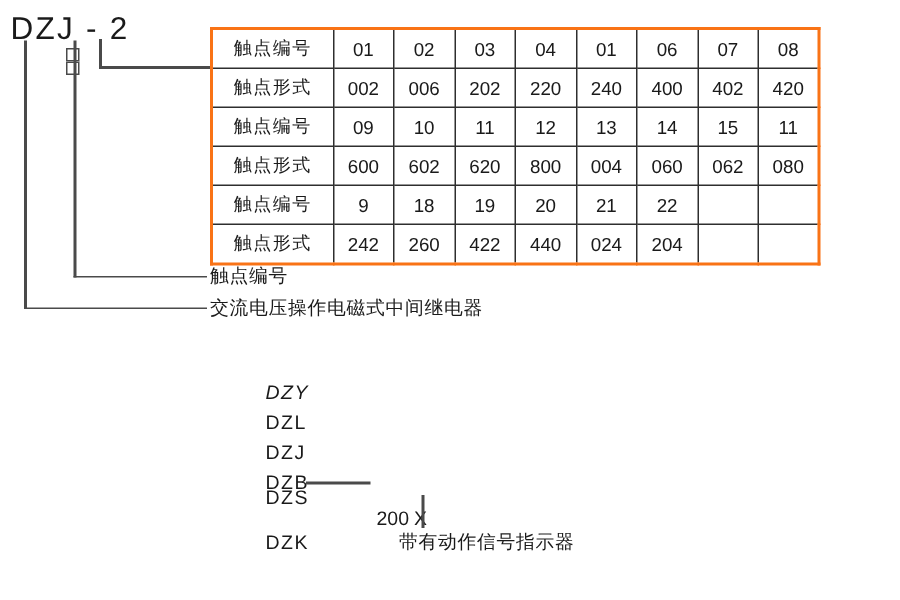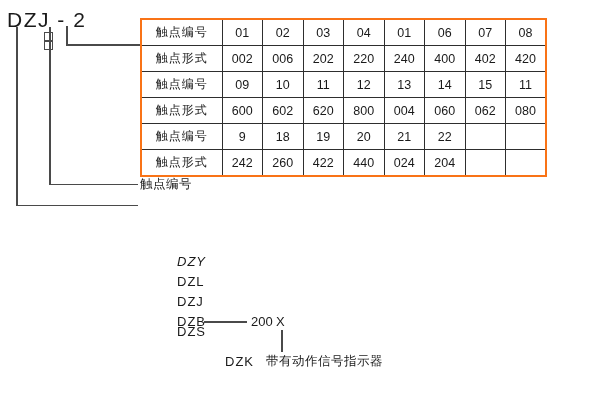--- a/index.html
+++ b/index.html
@@ -37,21 +37,21 @@
 
   .callout {
     position:absolute; font-size:12.5px; line-height:15px;
     letter-spacing:0.5px; white-space:nowrap;
   }
   .series-item {
     position:absolute; left:177px; font-size:13px; line-height:16px;
     letter-spacing:1px; white-space:nowrap;
   }
   .small-text {
-    position:absolute; font-size:13px; line-height:16px; white-space:nowrap;
+    position:absolute; font-size:13px; line-height:16px; white-space:nowrap;margin-top:24px;
   }
   .note {
     position:absolute; font-size:12.5px; line-height:15px;
     letter-spacing:0.5px; white-space:nowrap;
   }
 </style>
 </head>
 <body>
 
 <div class="canvas">
@@ -147,27 +147,28 @@
           <td>440</td>
           <td>024</td>
           <td>204</td>
           <td></td>
           <td></td>
         </tr>
       </tbody>
   </table>
 
   <div class="callout" style="left:140px; top:177px;">触点编号</div>
+  <div class="callout" style="left:140px; top:198px;">交流电压操作电磁式中间继电器</div>
 
   <div class="series-item" style="top:254px;font-style:italic;">DZY</div>
   <div class="series-item" style="top:274px;">DZL</div>
   <div class="series-item" style="top:294px;">DZJ</div>
   <div class="series-item" style="top:314px;">DZB</div>
   <div class="series-item" style="top:324px;">DZS</div>
-  <div class="series-item" style="top:354px;margin-left:48px;">DZK</div>
+  <div class="series-item" style="top:354px;">DZK</div>
 
   <div class="line hline" style="left:204px; top:321px; width:43px;"></div>
   <div class="small-text" style="left:251px; top:314px;">200</div>
   <div class="small-text" style="left:276px; top:314px;">X</div>
   <div class="line vline" style="left:281px; top:330px; height:22px;"></div>
   <div class="note" style="left:266px; top:354px;text-align:right;">带有动作信号指示器</div>
 
 </div>
 
 </body></html>

